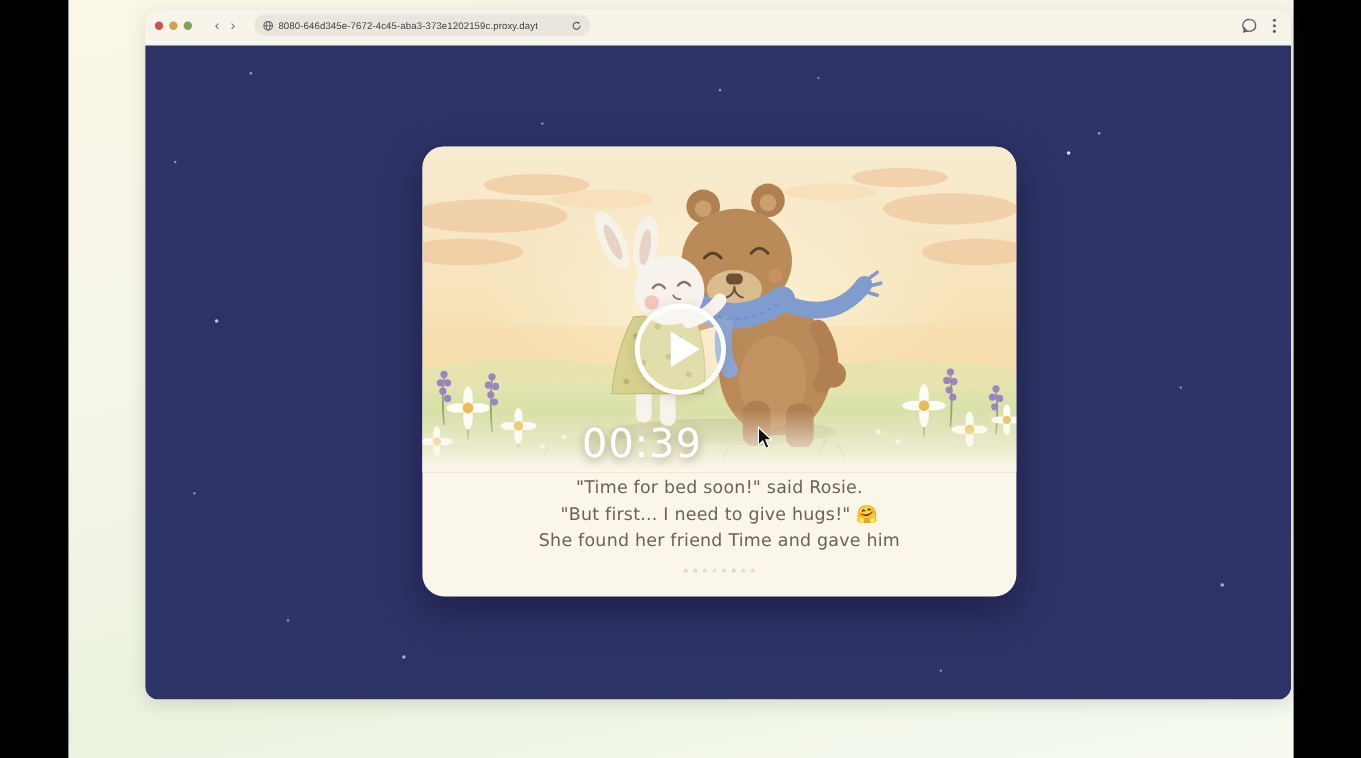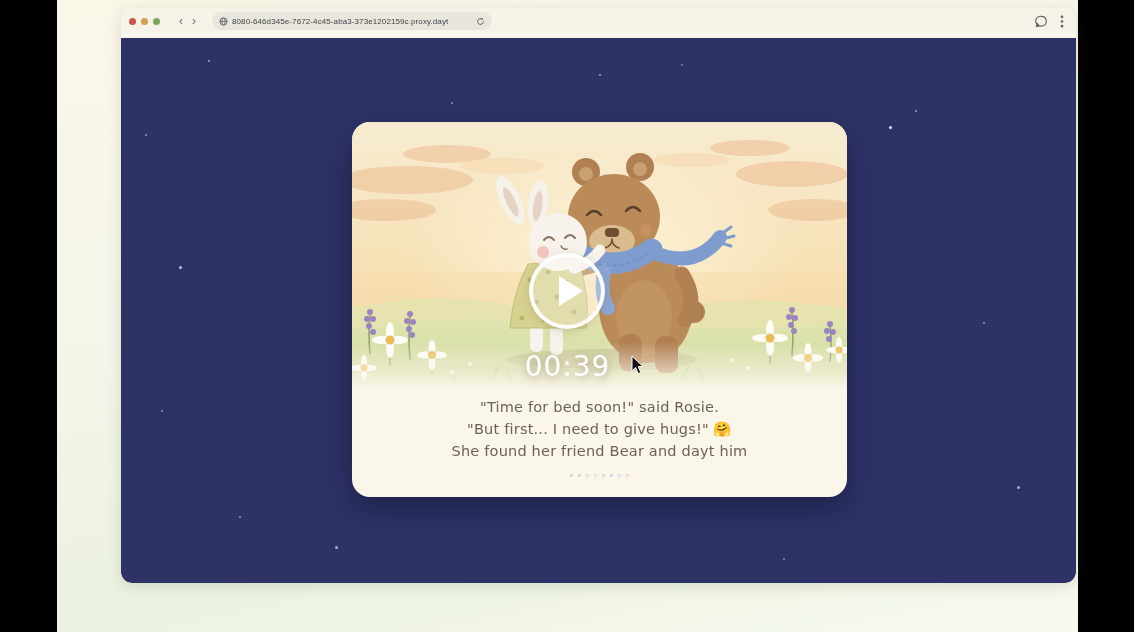--- a/index.html
+++ b/index.html
@@ -43,22 +43,22 @@
   .fade { position:absolute; left:0; right:0; bottom:0; height:52px;
     background:linear-gradient(to bottom, rgba(251,246,234,0) 0%, #fbf6ea 92%); }
 
   .play-btn { position:absolute; left:177px; top:131px; width:76px; height:76px; border-radius:50%;
     border:4px solid rgba(255,255,255,.95); background:rgba(255,255,255,.26);
     display:flex; align-items:center; justify-content:center; cursor:pointer;
     box-shadow:0 2px 10px rgba(120,100,70,.25); }
   .play-tri { width:0; height:0; border-left:24px solid #fff; border-top:15px solid transparent;
     border-bottom:15px solid transparent; margin-left:7px; }
 
-  .timecode { position:absolute; left:133px; top:228px; width:165px; text-align:center;
-    font-size:28px; font-weight:500; color:#fff; letter-spacing:1px;
+  .timecode { position:absolute; left:133px; top:228px; width:165px; text-align:left;
+    font-size:33px; font-weight:500; color:#fff; letter-spacing:1px;
     text-shadow:0 2px 8px rgba(130,110,85,.65), 0 0 2px rgba(255,255,255,.35);
     font-family:"DejaVu Sans","Liberation Sans",sans-serif; }
 
   .story { position:absolute; left:0; right:0; top:274px; text-align:center;
     color:#6f6156; font-size:14.5px; line-height:22px; letter-spacing:.2px;
     font-family:"DejaVu Sans","Liberation Sans",sans-serif; }
   .story p { margin:0; }
 
   .watermark { position:absolute; left:0; right:0; top:352px; display:flex; gap:5px;
     justify-content:center; opacity:.45; }
@@ -354,21 +354,21 @@
 
           <div class="play-btn">
             <span class="play-tri"></span>
           </div>
 
           <div class="timecode">00:39</div>
 
           <div class="story">
             <p>"Time for bed soon!" said Rosie.</p>
             <p>"But first... I need to give hugs!" 🤗</p>
-            <p>She found her friend Bear and dayt him</p>
+            <p>She found her friend Time and gave him</p>
           </div>
 
           <div class="watermark">
             <span class="wm-dot" style="background:#e59ab8"></span>
             <span class="wm-dot" style="background:#9ab4e5"></span>
             <span class="wm-dot" style="background:#c9c2b8"></span>
             <span class="wm-dot" style="background:#e5c79a"></span>
             <span class="wm-dot" style="background:#b4c9a0"></span>
             <span class="wm-dot" style="background:#c79ae5"></span>
             <span class="wm-dot" style="background:#9ad3e5"></span>

